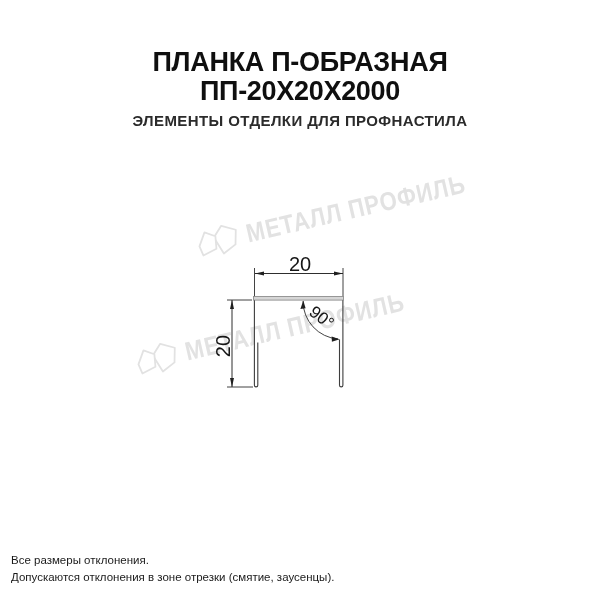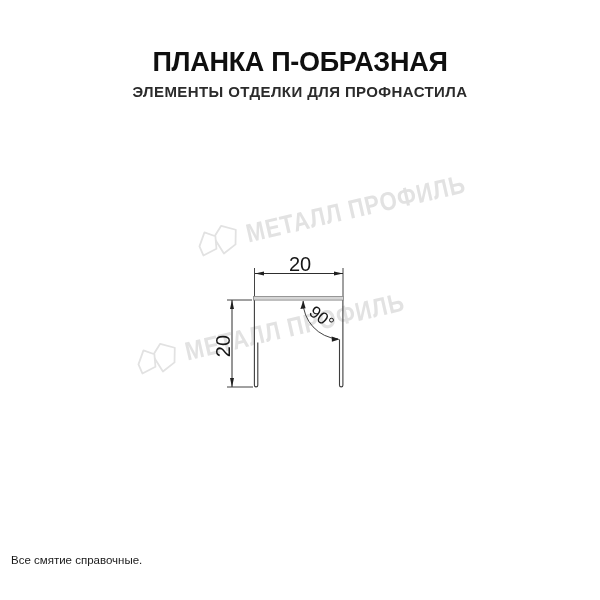--- a/index.html
+++ b/index.html
@@ -38,20 +38,21 @@
   }
 </style>
 </head>
 <body>
 
 <div class="page">
 
   <div class="header">
     <div class="title">
       <span>ПЛАНКА П-ОБРАЗНАЯ</span><br>
+      <span>ПП-20Х20Х2000</span>
     </div>
     <div class="subtitle">ЭЛЕМЕНТЫ ОТДЕЛКИ ДЛЯ ПРОФНАСТИЛА</div>
   </div>
 
   <div class="watermark wm1">
     <svg width="48" height="36" viewBox="0 0 54 38">
       <polygon points="25,15 36,4 51,12 47,28 32,35" fill="#ffffff" stroke="#e2e2e2" stroke-width="2" stroke-linejoin="round"></polygon>
       <polygon points="7,21 16,7 27,14 25,28 9,32" fill="#ffffff" stroke="#e2e2e2" stroke-width="2" stroke-linejoin="round"></polygon>
     </svg>
     <span class="wm-text">МЕТАЛЛ ПРОФИЛЬ</span>
@@ -89,16 +90,17 @@
     <rect x="253.5" y="296.5" width="90" height="3.6" fill="#d6d6d6" stroke="#8f8f8f" stroke-width="0.9"></rect>
     <path d="M254.4,300.3 L254.4,385.2 A1.7,1.7 0 0 0 257.8,385.2 L257.8,342.5" fill="none" stroke="#3d3d3d" stroke-width="1.1"></path>
     <path d="M342.9,300.3 L342.9,385.2 A1.7,1.7 0 0 1 339.5,385.2 L339.5,339.5" fill="none" stroke="#3d3d3d" stroke-width="1.1"></path>
 
     <text class="dim-text" x="300" y="271" text-anchor="middle" font-size="20">20</text>
     <text class="dim-text" x="229.5" y="346" text-anchor="middle" font-size="20" transform="rotate(-90 229.5 346)">20</text>
     <text class="dim-text" x="321.5" y="323" text-anchor="middle" font-size="17" transform="rotate(38 321.5 317.5)">90°</text>
   </svg>
 
   <div class="footer">
-    <div>Все смятие справочные.</div>
+    <div>Все размеры отклонения.</div>
+    <div>Допускаются отклонения в зоне отрезки (смятие, заусенцы).</div>
   </div>
 
 </div>
 
 </body></html>

